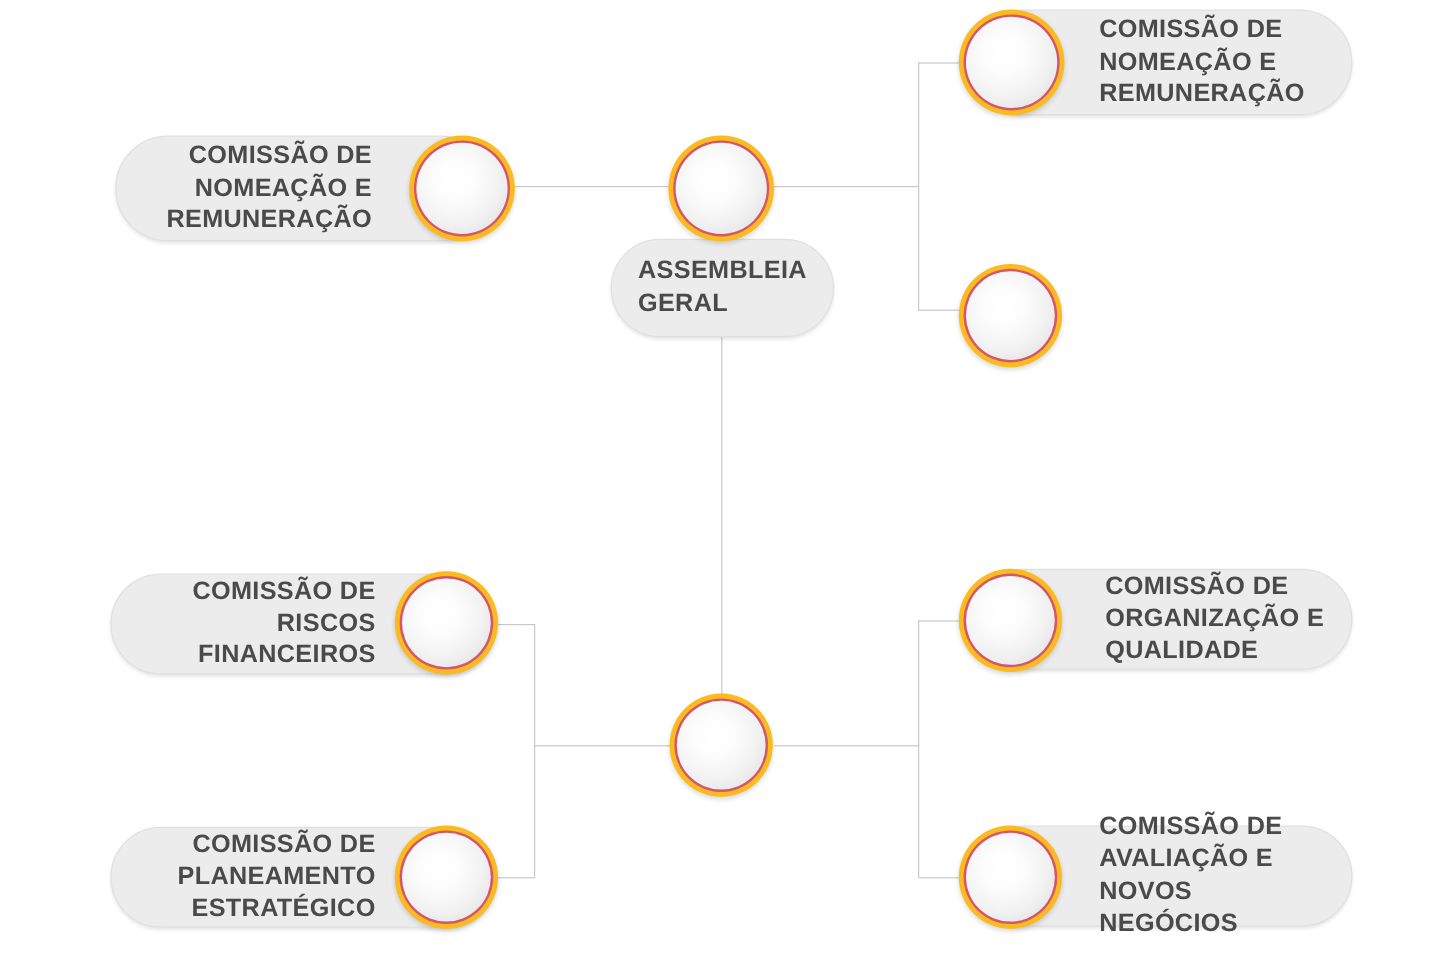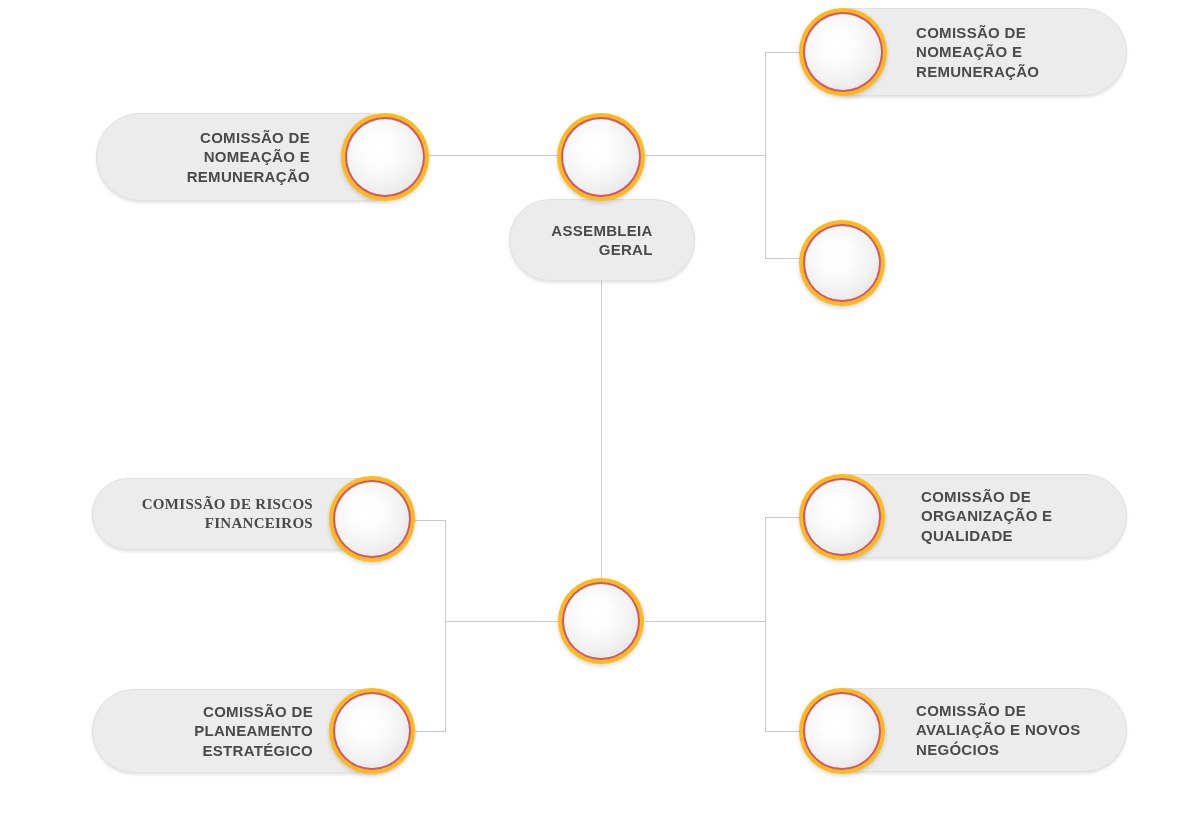--- a/index.html
+++ b/index.html
@@ -40,31 +40,31 @@
     border: 1px solid #e0e0e0;
     border-radius: 999px;
     box-shadow: 0 2px 3px rgba(0,0,0,0.10);
     box-sizing: border-box;
     display: flex;
     align-items: center;
     z-index: 2;
   }
   .pill-label {
     color: #4a4a4a;
-    font-size: 15px;
+    font-size: 21px;
     font-weight: 700;
     letter-spacing: 0.3px;
     line-height: 1.28;
     text-transform: uppercase;
     white-space: pre-line;
   }
   .pill.label-right .pill-label { text-align: left; }
   .pill.label-left  .pill-label { text-align: right; }
   .pill.label-center { justify-content: center; }
-  .pill.label-center .pill-label { text-align: right; }
+  .pill.label-center .pill-label { text-align: left; }
 
   
   .orb {
     position: absolute;
     border-radius: 50%;
     z-index: 3;
     background: #fbba1e;
     box-shadow: 0 2px 4px rgba(0,0,0,0.16);
   }
   .orb .ring-red {
@@ -122,21 +122,21 @@
 NOMEAÇÃO E
 REMUNERAÇÃO</div>
   </div>
 
 
   <div class="pill label-center" style="left:509px; top:199px; width:186px; height:82px;">
     <div class="pill-label">ASSEMBLEIA
 GERAL</div>
   </div>
 
-  <div class="pill label-left" style="left:92px; top:478px; width:322px; height:72px; padding-right:100px;font-family:Liberation Serif, serif;">
+  <div class="pill label-left" style="left:92px; top:478px; width:322px; height:84px; padding-right:100px;">
     <div class="pill-label" style="width:100%;">COMISSÃO DE RISCOS
 FINANCEIROS</div>
   </div>
 
   <div class="pill label-left" style="left:92px; top:689px; width:322px; height:84px; padding-right:100px;">
     <div class="pill-label" style="width:100%;">COMISSÃO DE
 PLANEAMENTO
 ESTRATÉGICO</div>
   </div>
 

